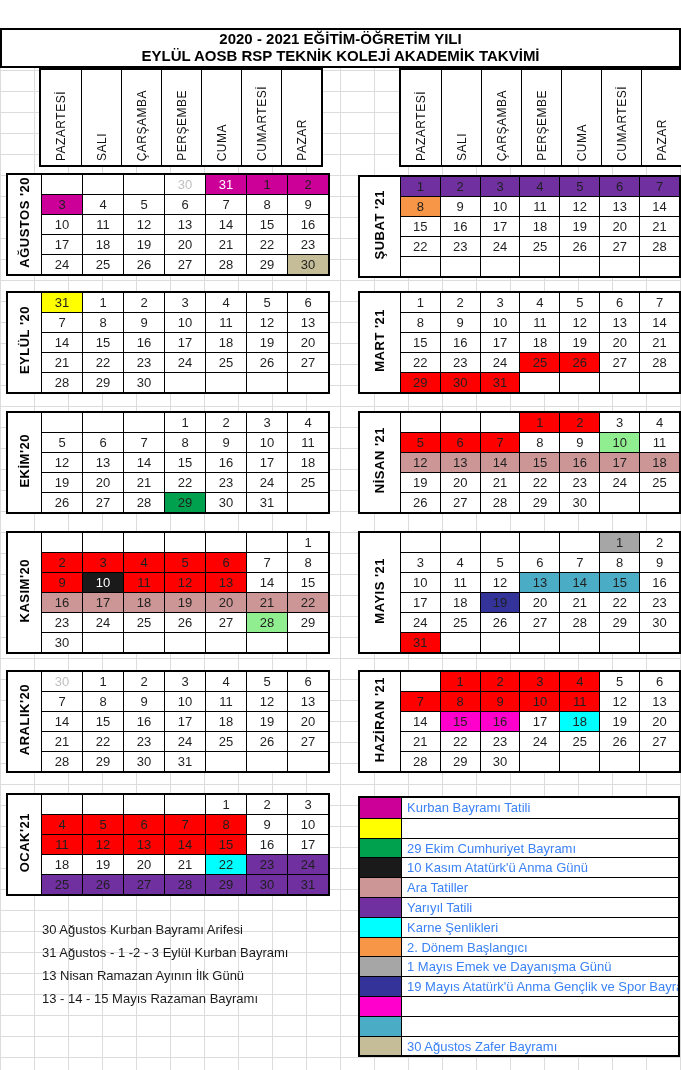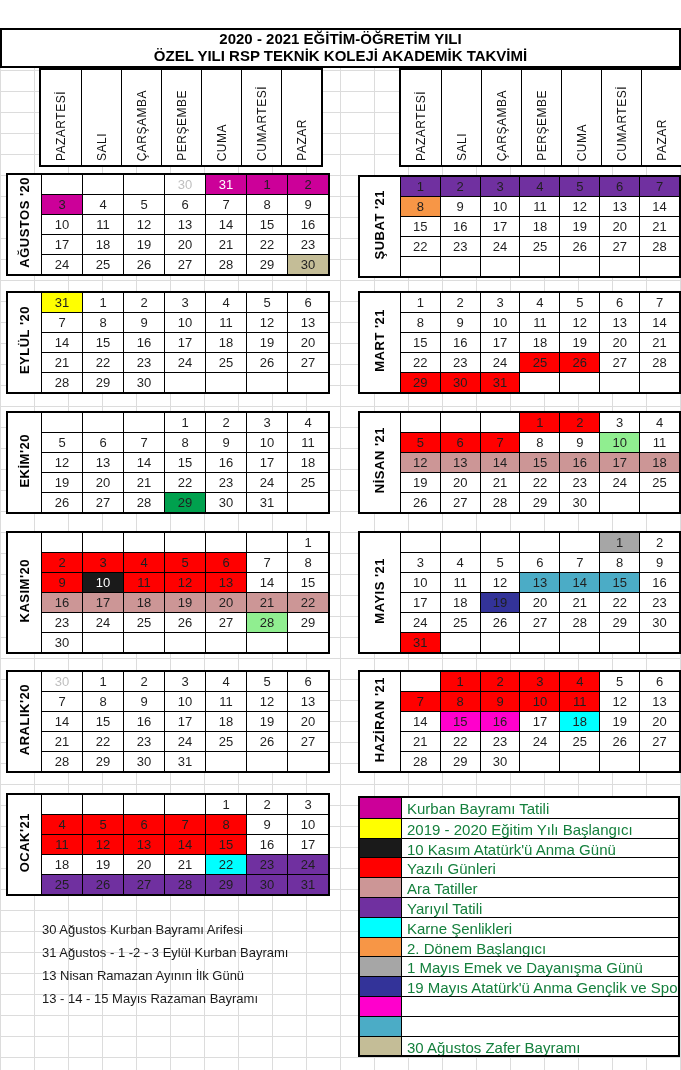--- a/index.html
+++ b/index.html
@@ -39,31 +39,31 @@
     width:40px;height:19px;text-align:center;vertical-align:middle;
     font-size:13px;color:#1f1f1f;background:#fff;
   }
   .legend{
     position:absolute;left:358px;top:768px;width:322px;border:2px solid #000;
     box-sizing:border-box;background:#fff;
   }
   .lg-row{display:flex;height:19.8px;border-top:1px solid #000;box-sizing:border-box;}
   .lg-row:first-child{border-top:0;}
   .lg-swatch{width:42px;border-right:1px solid #000;box-sizing:border-box;}
-  .lg-label{flex:1;font-size:15px;color:#15803d;padding:2px 0 0 5px;white-space:nowrap;overflow:hidden;}
+  .lg-label{flex:1;font-size:13px;color:#3b82f6;padding:2px 0 0 5px;white-space:nowrap;overflow:hidden;}
   .notes{position:absolute;left:42px;top:890px;}
   .note{font-size:13px;color:#1a1a1a;height:23px;line-height:23px;white-space:nowrap;}
 </style>
 </head>
 <body>
 
 <div class="sheet">
 
   <div class="title" style="top:0;">2020 - 2021 EĞİTİM-ÖĞRETİM YILI</div>
-  <div class="title" style="top:19px;border-top:0;">ÖZEL YILI RSP TEKNİK KOLEJİ AKADEMİK TAKVİMİ</div>
+  <div class="title" style="top:19px;border-top:0;">EYLÜL AOSB RSP TEKNİK KOLEJİ AKADEMİK TAKVİMİ</div>
 
   <div class="dayhdr" style="left:39px;width:280px;">
       <div class="dh-cell">
         <span class="vtext">PAZARTESİ</span>
       </div>
       <div class="dh-cell">
         <span class="vtext">SALI</span>
       </div>
       <div class="dh-cell">
         <span class="vtext">ÇARŞAMBA</span>
@@ -697,29 +697,28 @@
       </table>
     </div>
 
   <div class="legend">
       <div class="lg-row">
         <div class="lg-swatch" style="background: rgb(204, 0, 153);"></div>
         <div class="lg-label">Kurban Bayramı Tatili</div>
       </div>
       <div class="lg-row">
         <div class="lg-swatch" style="background: rgb(255, 255, 0);"></div>
-        <div class="lg-label">2019 - 2020 Eğitim Yılı Başlangıcı</div>
+      </div>
+      <div class="lg-row">
+        <div class="lg-swatch" style="background: rgb(0, 161, 78);"></div>
+        <div class="lg-label">29 Ekim Cumhuriyet Bayramı</div>
       </div>
       <div class="lg-row">
         <div class="lg-swatch" style="background: rgb(26, 26, 26);"></div>
         <div class="lg-label">10 Kasım Atatürk'ü Anma Günü</div>
-      </div>
-      <div class="lg-row">
-        <div class="lg-swatch" style="background: rgb(255, 0, 0);"></div>
-        <div class="lg-label">Yazılı Günleri</div>
       </div>
       <div class="lg-row">
         <div class="lg-swatch" style="background: rgb(204, 150, 150);"></div>
         <div class="lg-label">Ara Tatiller</div>
       </div>
       <div class="lg-row">
         <div class="lg-swatch" style="background: rgb(112, 48, 160);"></div>
         <div class="lg-label">Yarıyıl Tatili</div>
       </div>
       <div class="lg-row">

